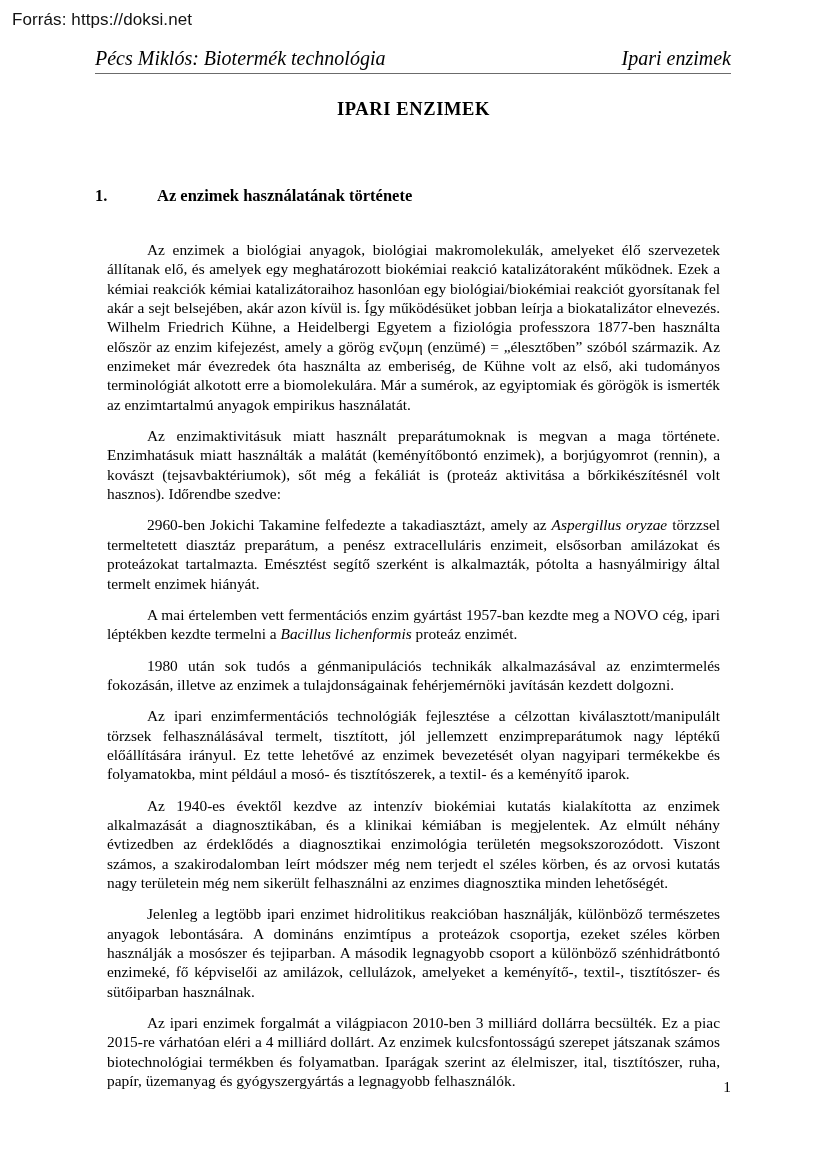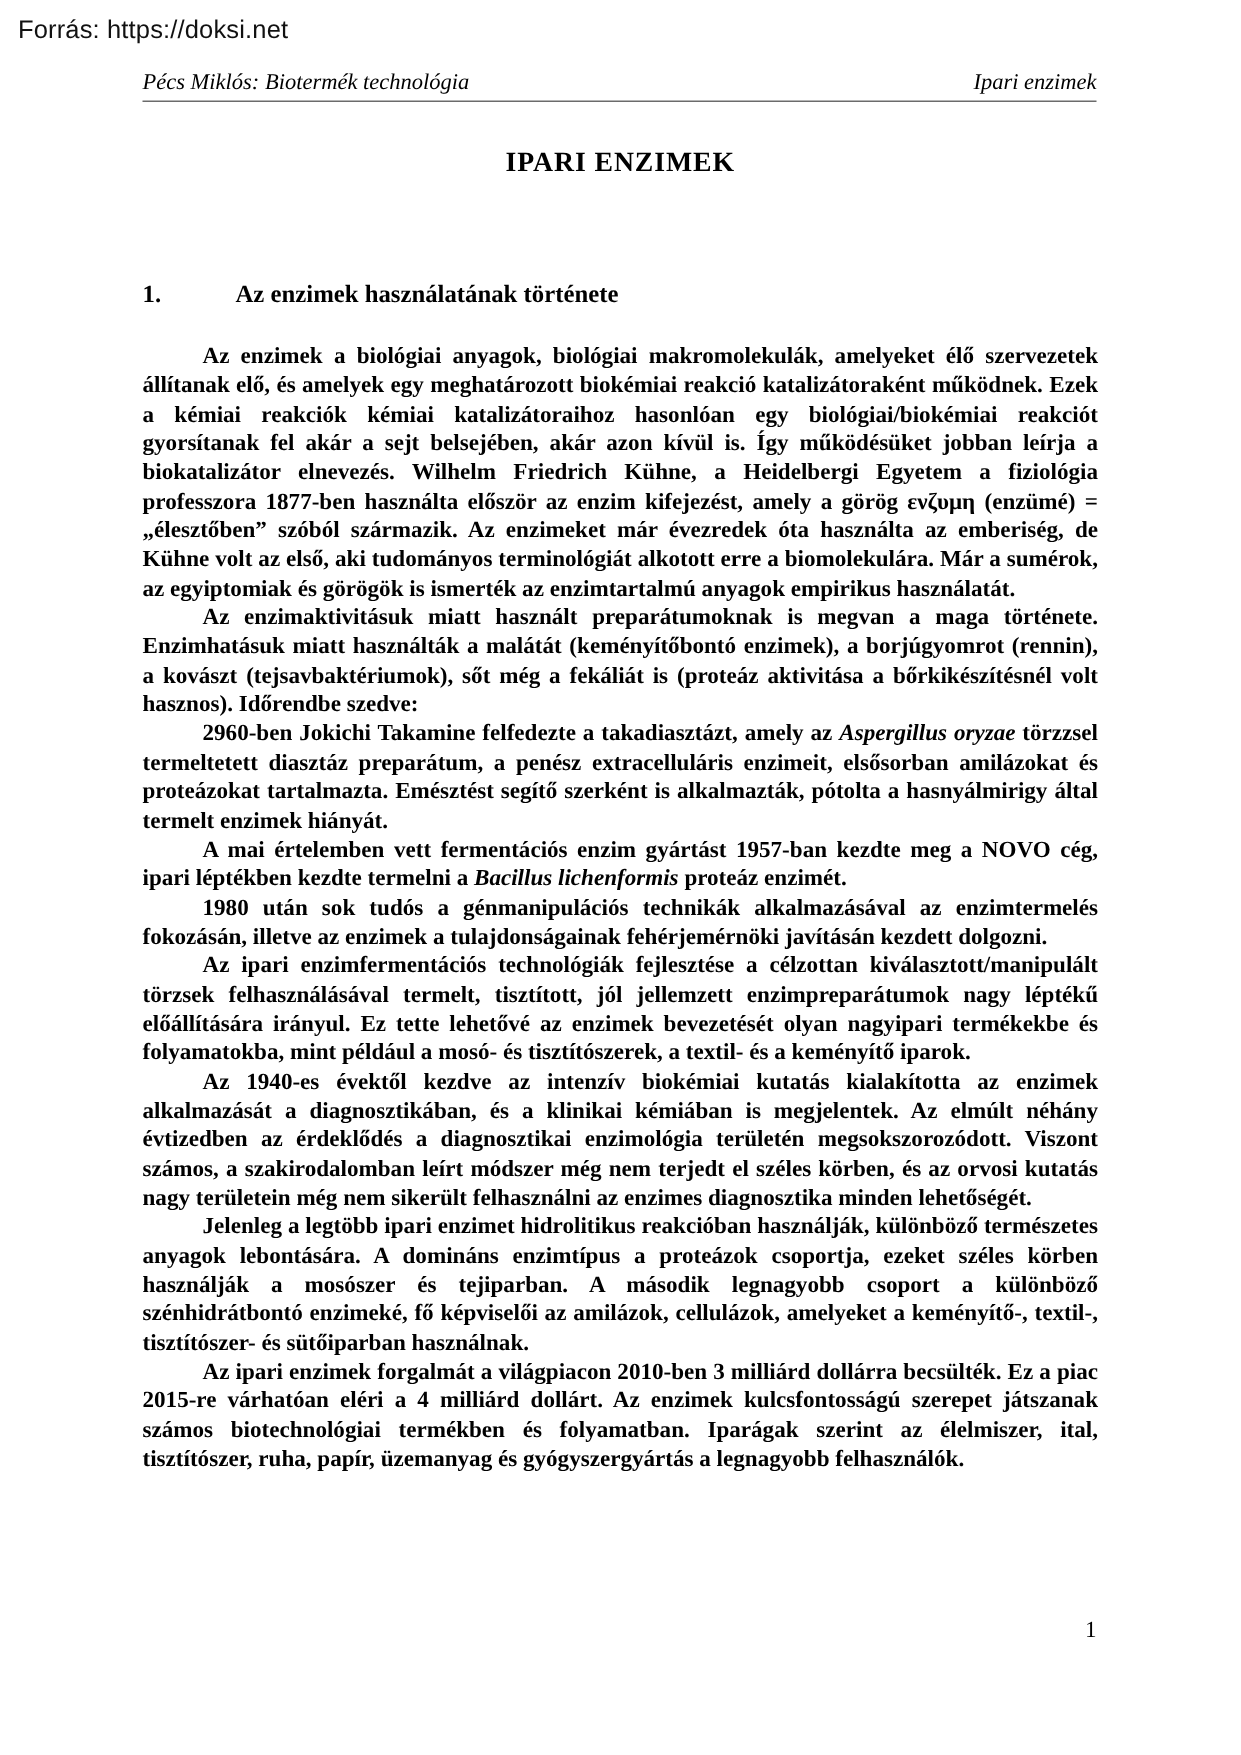--- a/index.html
+++ b/index.html
@@ -33,21 +33,21 @@
   
   .running-head {
     position: absolute;
     top: 47px;
     left: 95px;
     width: 636px;
     display: flex;
     justify-content: space-between;
     align-items: baseline;
     font-style: italic;
-    font-size: 15px;
+    font-size: 20px;
     border-bottom: 1.1px solid #6b6b6b;
     padding-bottom: 3px;
     line-height: 1.15;
   }
   .running-head .rh-left { white-space: nowrap; }
   .running-head .rh-right { white-space: nowrap; }
 
   
   .doc-title {
     position: absolute;
@@ -82,24 +82,23 @@
     top: 228px;
     left: 95px;
     width: 637px;
     font-size: 15.4px;
     line-height: 19.35px;
     text-align: justify;
     text-justify: inter-word;
     hyphens: manual;
   }
   .body-block p {
-    margin: 0;
+    margin: 12px;
     text-indent: 40px;
     text-align: justify;
-    font-weight: bold;
   }
   .body-block p:last-child { text-align: justify; }
   i, .it { font-style: italic; }
 
   
   .page-number {
     position: absolute;
     top: 1078px;
     left: 0;
     width: 731px;

